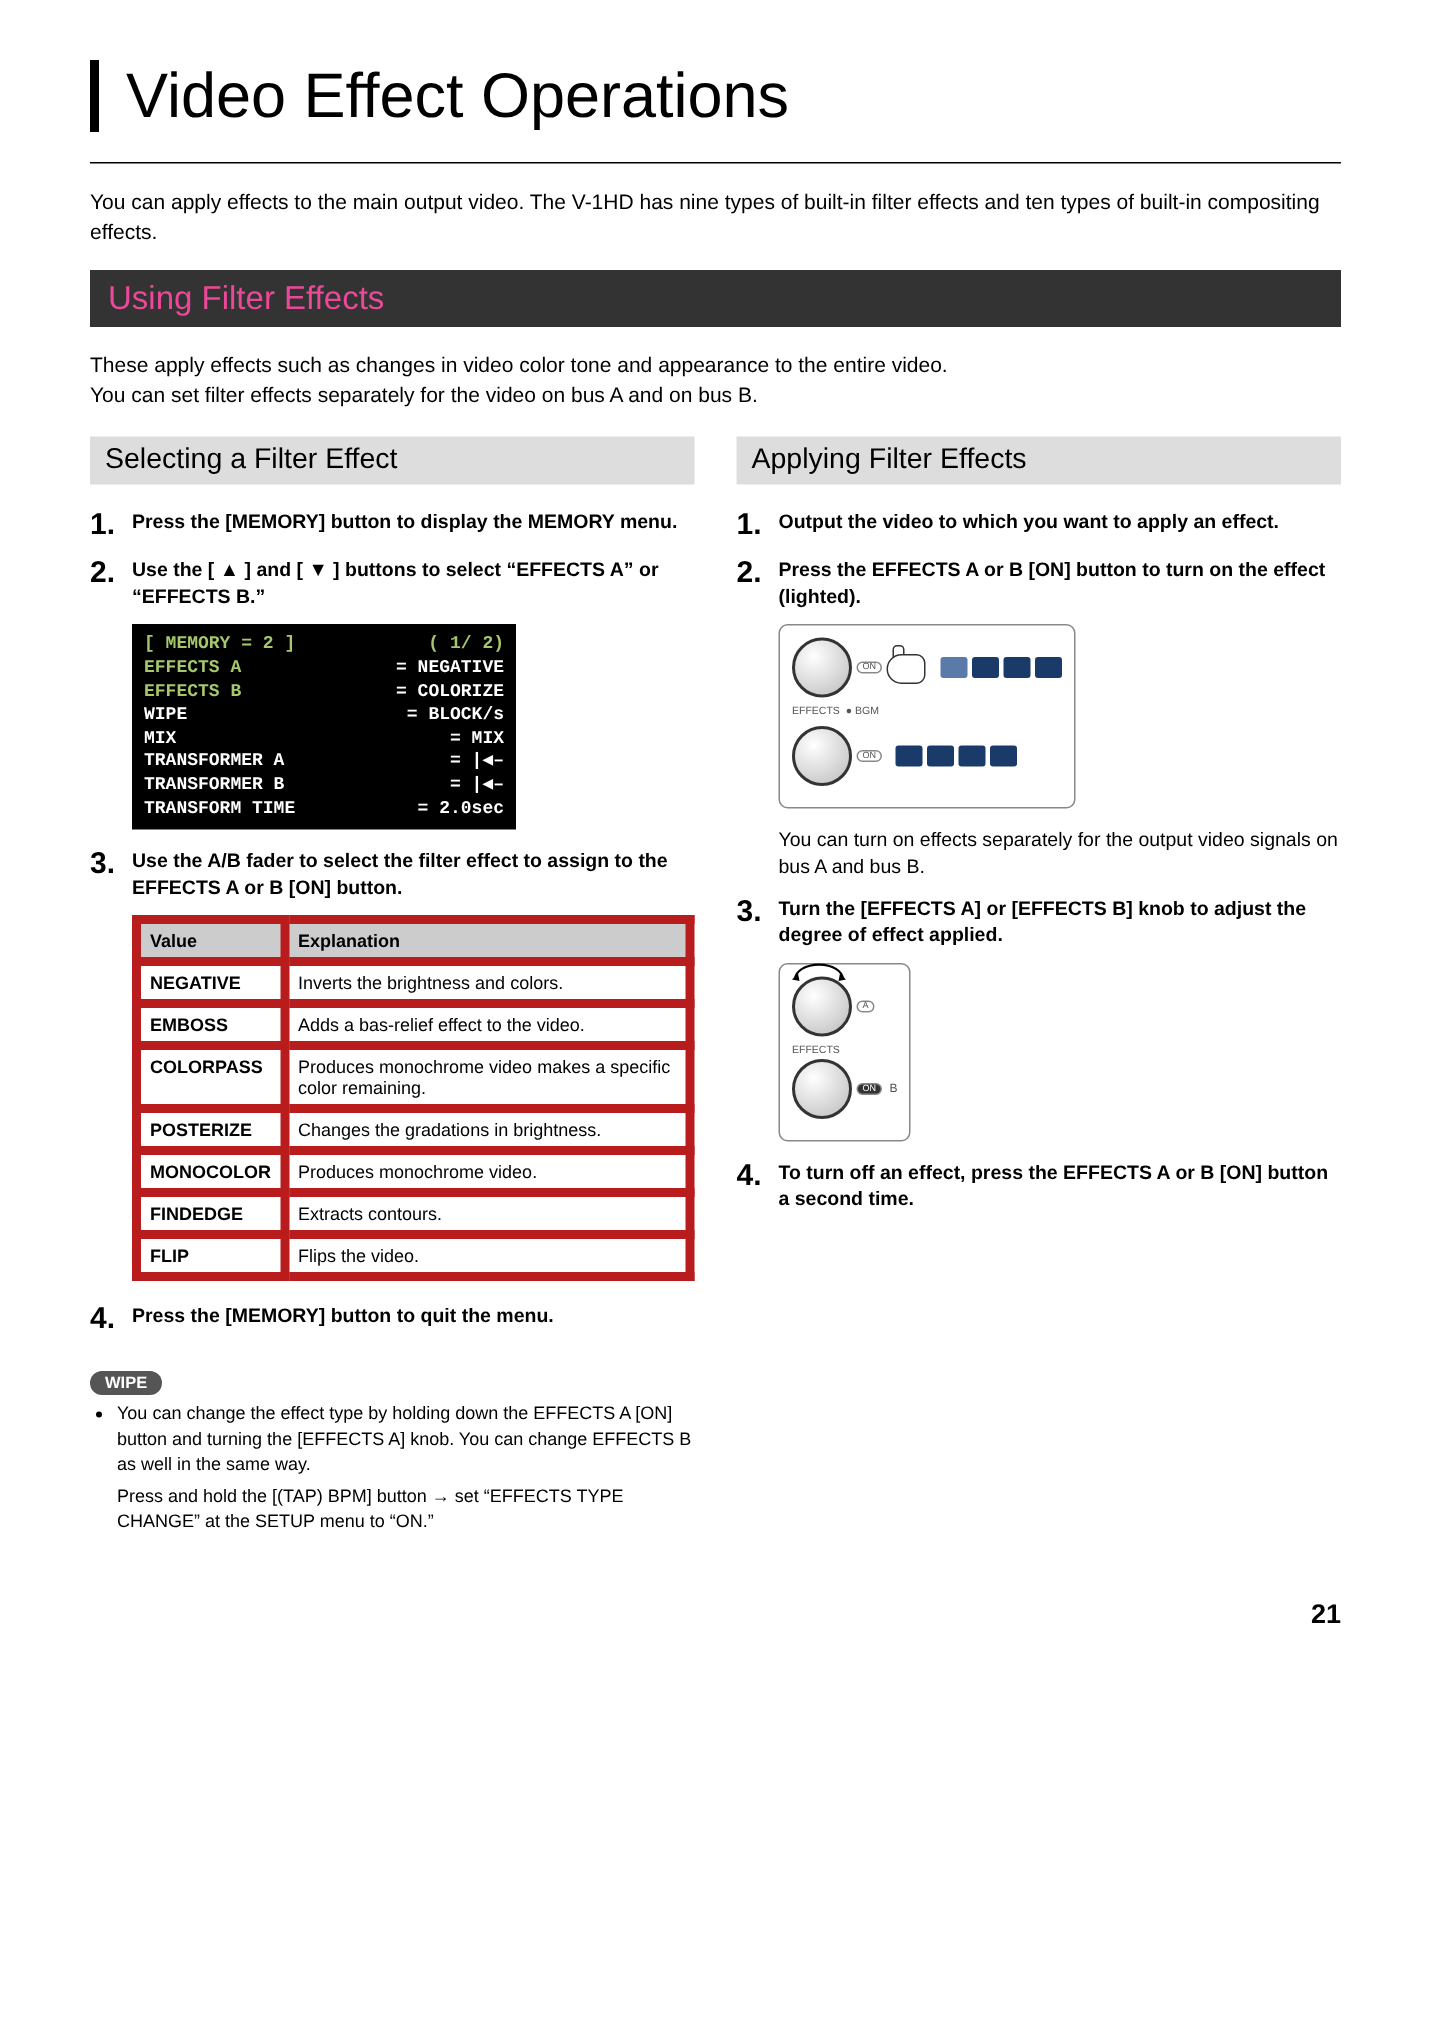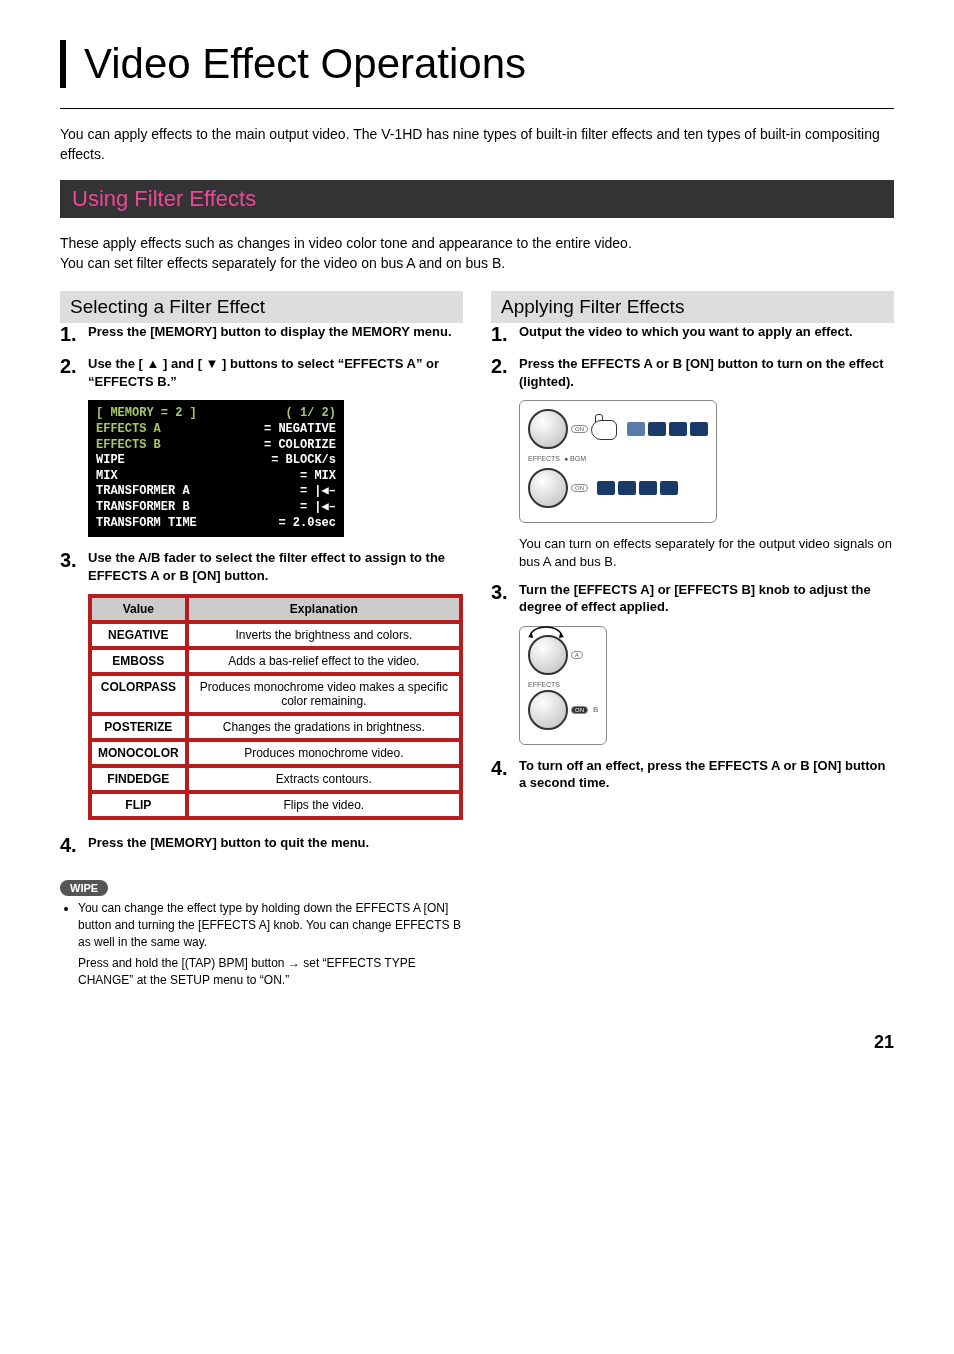--- a/index.html
+++ b/index.html
@@ -45,21 +45,21 @@
   }
   .col {
     flex: 1;
     min-width: 0;
   }
   .sub-head {
     background: #ddd;
     font-size: 19px;
     font-weight: 400;
     padding: 5px 10px;
-    margin-bottom: 0;
+    margin-bottom: 16px;
     font-family: "Segoe UI Light", "Segoe UI", Arial, sans-serif;
   }
   .step {
     display: flex;
     margin-bottom: 10px;
   }
   .step-num {
     font-size: 20px;
     font-weight: bold;
     width: 28px;
@@ -91,23 +91,23 @@
   }
   .screen .amber { color: #a6c76b; }
   .screen .row { display: flex; justify-content: space-between; }
   table.effects {
     border-collapse: collapse;
     width: calc(100% - 28px);
     margin-left: 28px;
     font-size: 12px;
   }
   table.effects th, table.effects td {
-    border: 4px solid #b91c1c;
+    border: 6px solid #b91c1c;
     padding: 4px 6px;
-    text-align: center;
+    text-align: left;
     vertical-align: top;
   }
   table.effects th { background: #ccc; font-weight: bold; }
   table.effects td:first-child { font-weight: bold; white-space: nowrap; }
   .memo-badge {
     background: #555;
     color: #fff;
     font-size: 11px;
     font-weight: bold;
     padding: 2px 10px;

